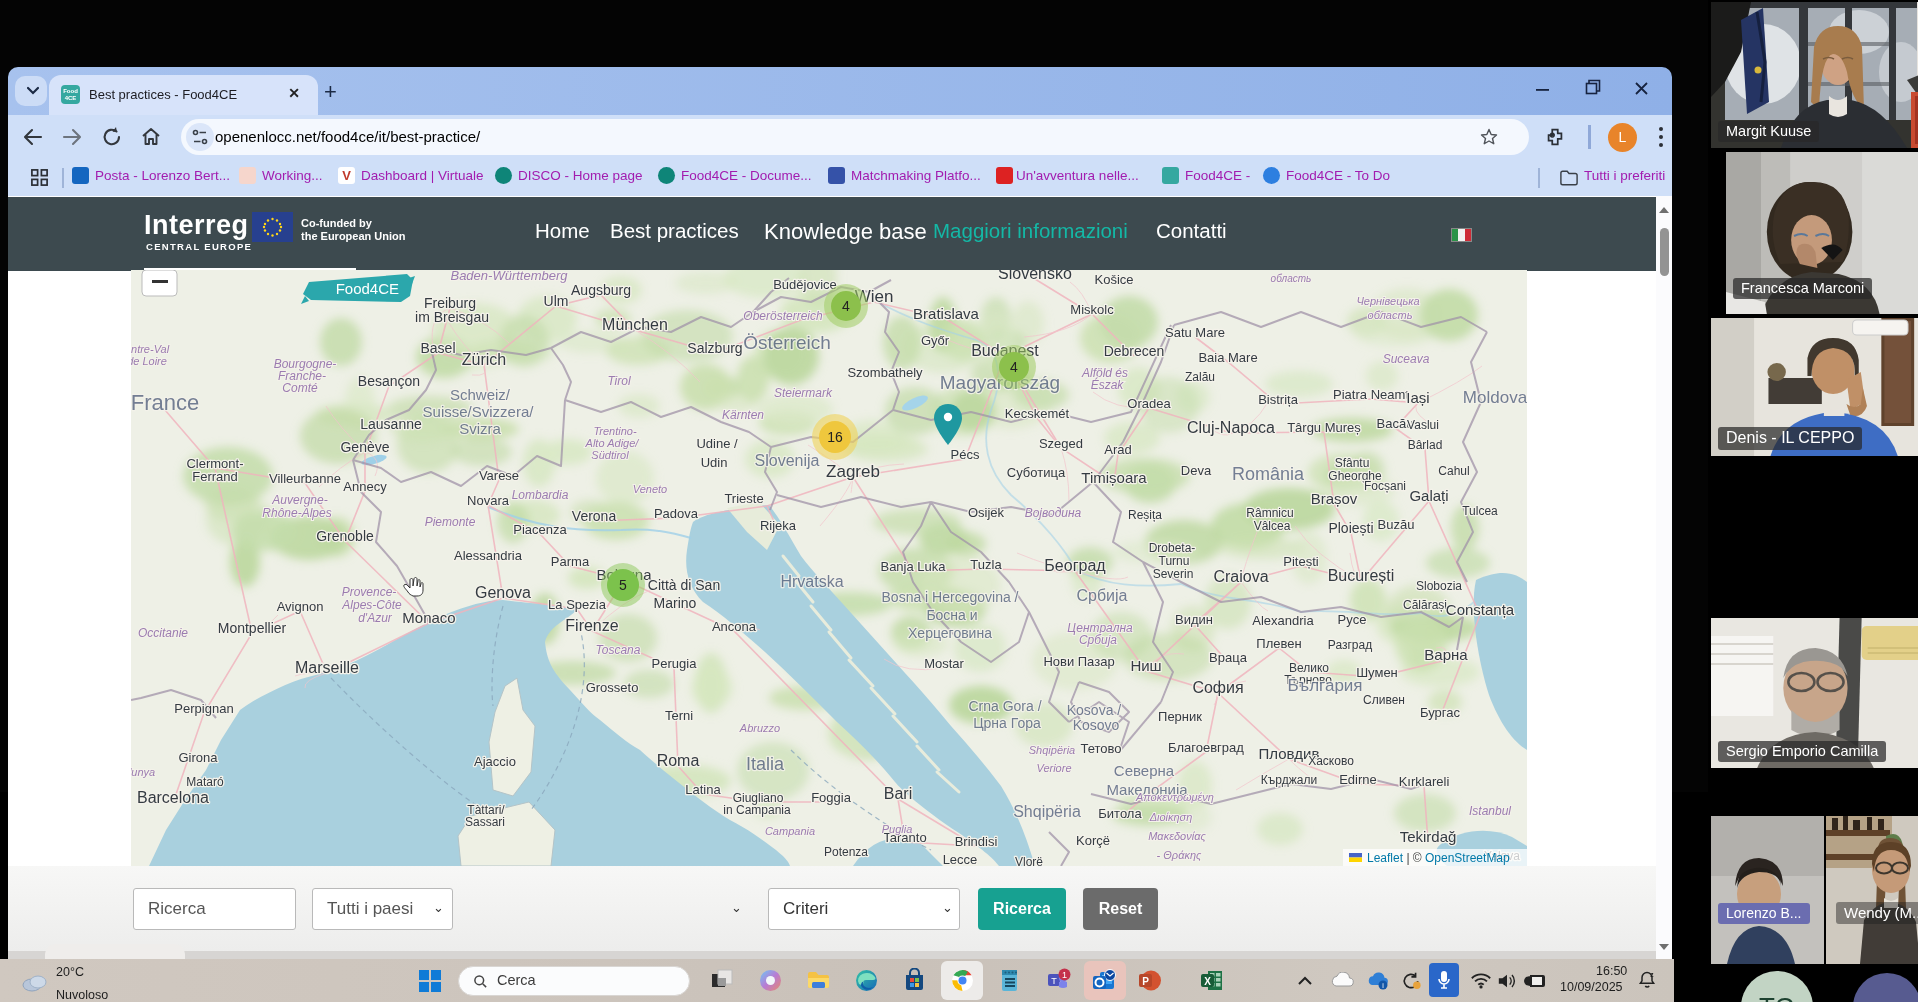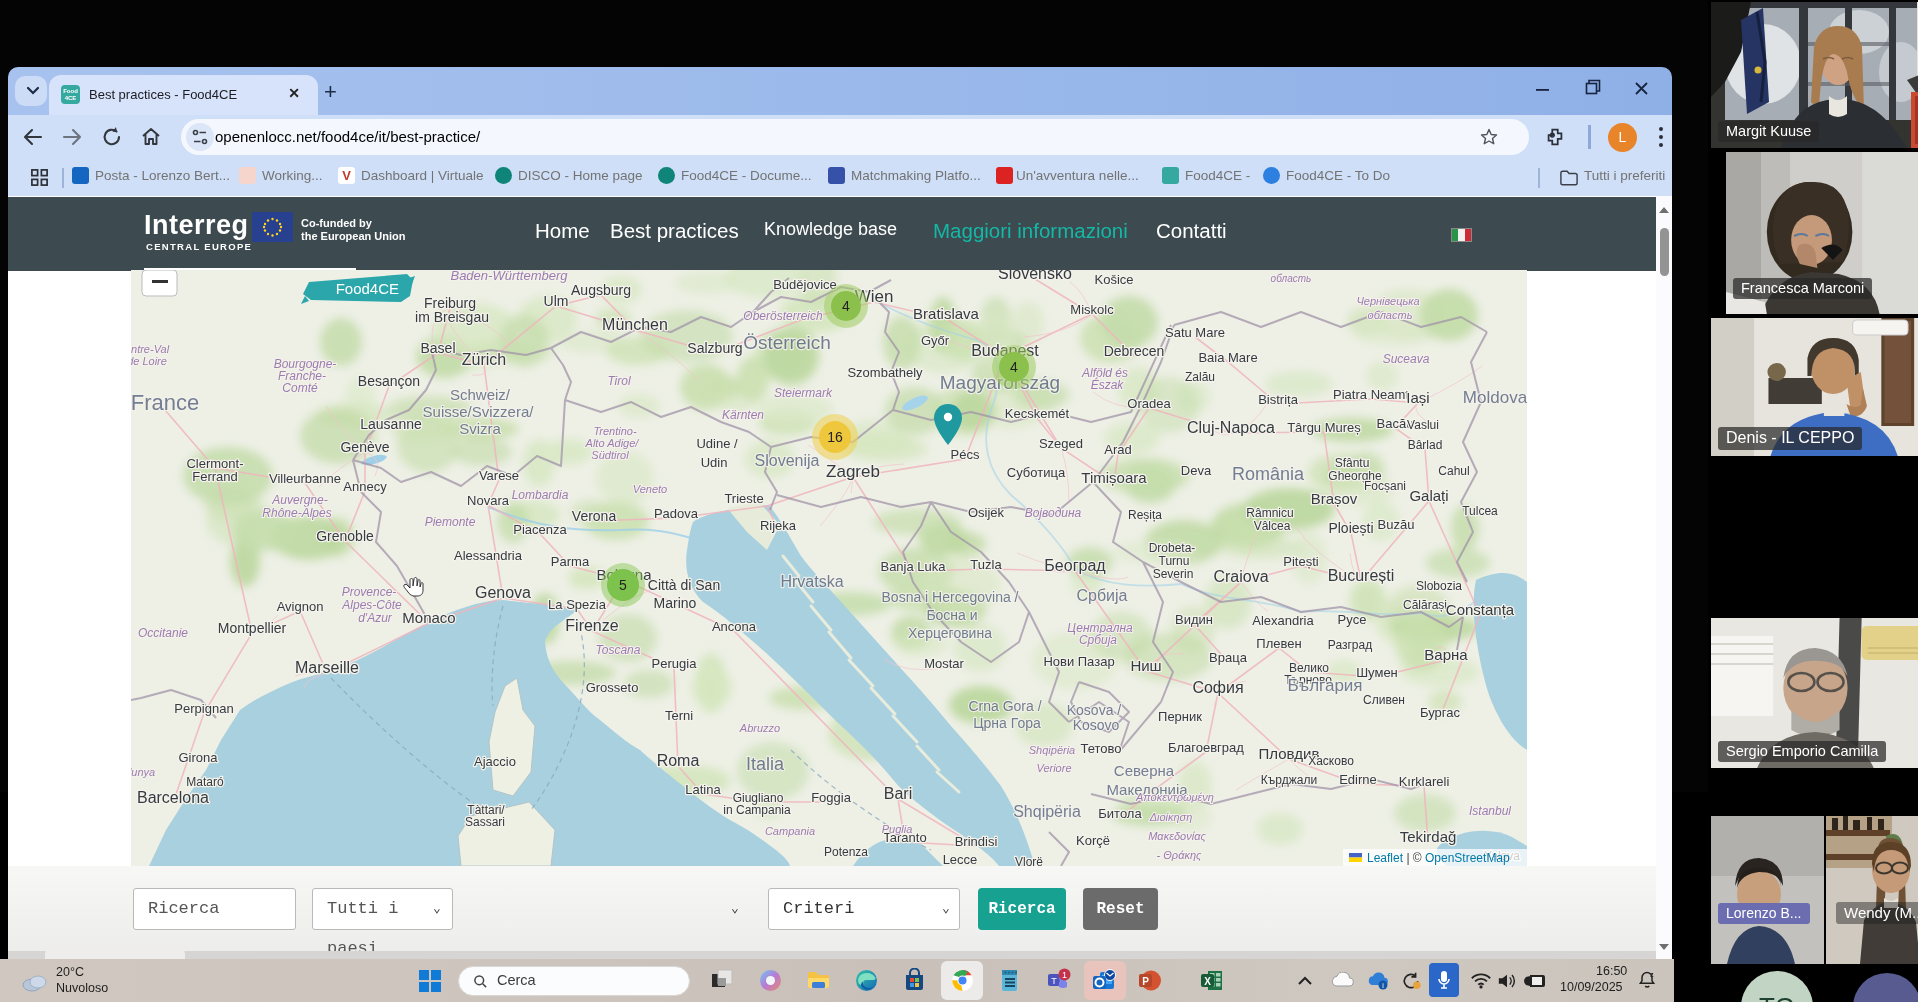--- a/index.html
+++ b/index.html
@@ -19,27 +19,27 @@
 #tab .ttl { position:absolute; left:40px; top:12px; font-size:13px; color:#1c1c22; white-space:nowrap; }
 #tab .cls { position:absolute; right:18px; top:10px; font-size:14px; color:#222; font-weight:bold;}
 #newtab { position:absolute; left:316px; top:12px; font-size:22px; color:#1b2a45; font-weight:400;}
 #wctrl { position:absolute; right:0; top:0; height:48px; }
 #toolbar { position:absolute; left:0; top:48px; width:100%; height:45px; background:#cfdff8; }
 #toolbar svg.nav { position:absolute; top:10px; }
 #addr { position:absolute; left:173px; top:4px; width:1348px; height:36px; border-radius:18px;
   background:#f4f8fe; }
 #addr .urltxt { position:absolute; left:34px; top:9px; font-size:15px; color:#000000; }
 #bookbar { position:absolute; left:0; top:93px; width:100%; height:36px; background:#cfdff8; }
-.bk { position:absolute; top:8px; font-size:13.5px; color:#737373; white-space:nowrap; }
+.bk { position:absolute; top:8px; font-size:13.5px; color:#a21caf; white-space:nowrap; }
 .bkic { position:absolute; top:7px; width:17px; height:17px; border-radius:3px; }
 #page { position:absolute; left:0; top:129px; width:1648px; height:763px; background:#fff; }
 #sitehead { position:absolute; left:0; top:1px; width:1648px; height:74px; background:#3d4a4f; }
 #mapbox { position:absolute; left:123px; top:74px; width:1396px; height:596px; overflow:hidden; }
 #controls { position:absolute; left:0; top:670px; width:1648px; height:85px;
-  background:linear-gradient(#f7f7f6,#ededec);font-family:Liberation Mono, monospace; }
+  background:linear-gradient(#f7f7f6,#ededec); }
 .inp { position:absolute; top:22px; height:42px; background:#fff; border:1px solid #b9b9b9;
   border-radius:3px; font-size:17px; color:#555; line-height:40px; padding-left:14px; }
 .selarrow { position:absolute; top:18px; font-size:13px; color:#333; }
 .btn { position:absolute; top:22px; height:42px; border-radius:4px; color:#fff; font-size:16px;
   font-weight:bold; text-align:center; line-height:42px; }
 #graystrip { position:absolute; left:0; top:755px; width:1648px; height:8px; background:#d7d5d3; }
 #graycard { position:absolute; left:37px; top:748px; width:140px; height:15px; background:#efedeb; border-radius:10px 10px 0 0; }
 #scroll { position:absolute; left:1648px; top:129px; width:16px; height:763px; background:#fbfbfd; }
 #scroll .thumb { position:absolute; left:4px; top:32px; width:9px; height:48px; border-radius:5px; background:#939393; }
 #sidebar { position:absolute; left:1672px; top:0; width:246px; height:1002px; background:#000;margin-left:36px; }
@@ -167,21 +167,21 @@
               <circle cx="12" cy="15" r="1.2"></circle>
               <circle cx="13" cy="12" r="1.2"></circle>
               <circle cx="16" cy="8.5" r="1.2"></circle>
             </g>
           </svg>
       <div style="position:absolute;left:293px;top:20px;color:#fff;font-size:11px;font-weight:bold;">Co-funded by</div>
       <div style="position:absolute;left:293px;top:33px;color:#fff;font-size:11px;font-weight:bold;">the European Union</div>
       <div style="position:absolute;left:136px;top:71px;width:212px;height:2px;background:#fff;"></div>
       <div style="position:absolute;left:527px;top:22px;color:#fff;font-size:20.5px;">Home</div>
       <div style="position:absolute;left:602px;top:22px;color:#fff;font-size:20.5px;">Best practices</div>
-      <div style="position:absolute;left:756px;top:22px;color:#fff;font-size:18px;">Knowledge base</div>
+      <div style="position:absolute;left:756px;top:22px;color:#fff;font-size:22px;">Knowledge base</div>
       <div style="position:absolute;left:925px;top:22px;color:#14b8a6;font-size:20.5px;">Maggiori informazioni</div>
       <div style="position:absolute;left:1148px;top:22px;color:#fff;font-size:20.5px;">Contatti</div>
       <div style="position:absolute;left:1443px;top:31px;width:21px;height:14px;background:linear-gradient(90deg,#2a9348 33%,#f2f2f2 33%,#f2f2f2 66%,#cd2b37 66%);border:1px solid #888;"></div>
     </div>
     <div id="mapbox">
           <svg width="1396" height="596" viewBox="0 0 1396 596" style="display:block">
 <defs>
               <filter id="soft" x="-30%" y="-30%" width="160%" height="160%">
                 <feGaussianBlur stdDeviation="5"></feGaussianBlur>
               </filter>
@@ -877,21 +877,21 @@
   <div style="position:absolute;left:33px;top:971px;width:72px;height:72px;border-radius:50%;background:#c2d4c4;color:#1d4230;font-size:26px;text-align:center;line-height:72px;">TG</div>
   <div style="position:absolute;left:145px;top:973px;width:68px;height:68px;border-radius:50%;background:#575b90;"></div>
 </div>
 
 <div id="taskbar">
   <svg width="30" height="22" viewBox="0 0 30 22" style="position:absolute;left:19px;top:12px">
         <ellipse cx="13" cy="14" rx="9" ry="6" fill="#b8c6da" stroke="#8fa3bd" stroke-width="1"></ellipse>
         <ellipse cx="19" cy="11" rx="8" ry="6" fill="#cdd9e8" stroke="#9fb2c8" stroke-width="1"></ellipse>
       </svg>
   <div class="tbtxt" style="left:56px;top:6px;">20°C</div>
-  <div class="tbtxt" style="left:56px;top:22px;">Nuvoloso</div>
+  <div class="tbtxt" style="left:56px;top:29px;">Nuvoloso</div>
   <svg width="24" height="24" viewBox="0 0 24 24" style="position:absolute;left:418px;top:10px">
         <g fill="#0f7bd7">
           <rect x="1" y="1" width="10" height="10"></rect>
           <rect x="13" y="1" width="10" height="10"></rect>
           <rect x="1" y="13" width="10" height="10"></rect>
           <rect x="13" y="13" width="10" height="10"></rect>
         </g>
       </svg>
   <div id="search">
     <svg width="15" height="15" viewBox="0 0 24 24" style="position:absolute;left:14px;top:7px">

